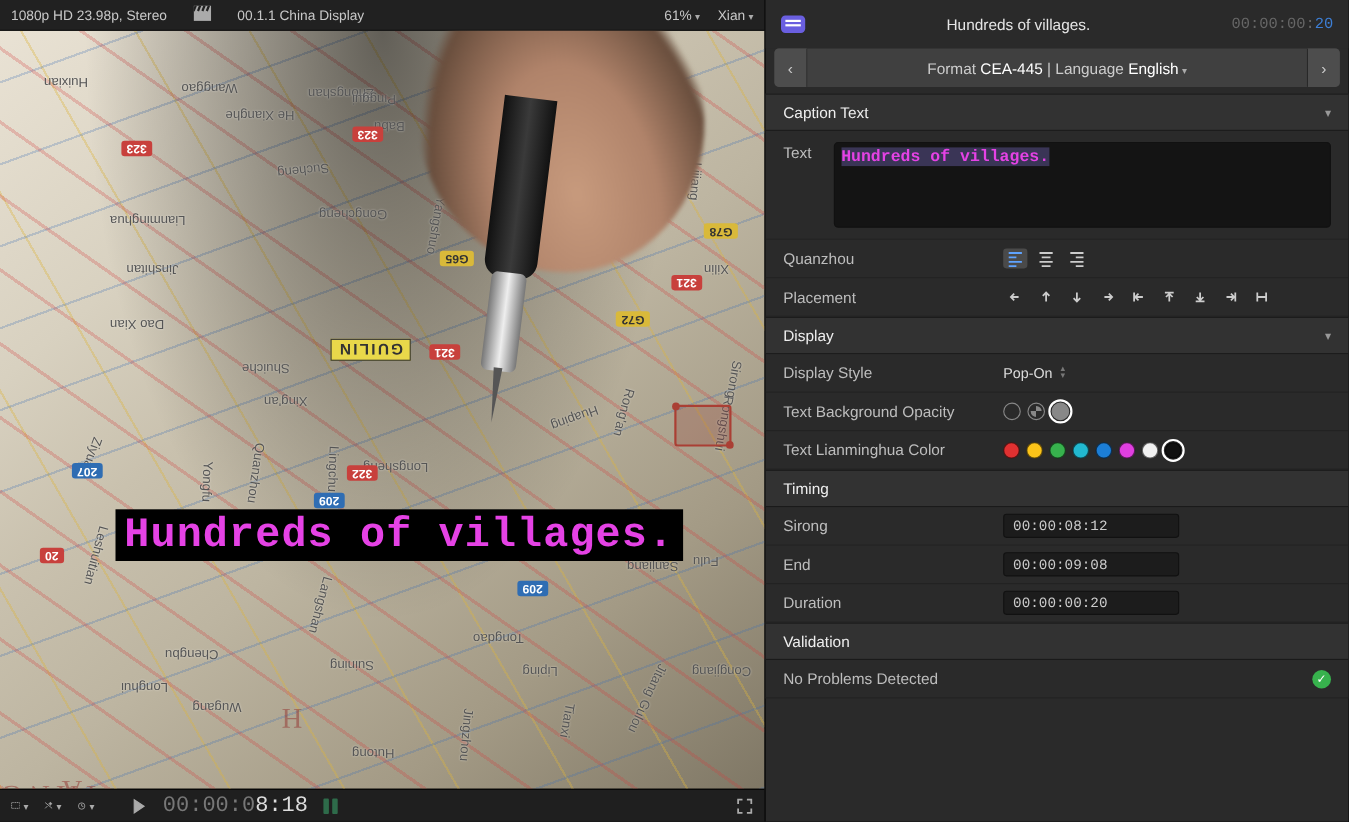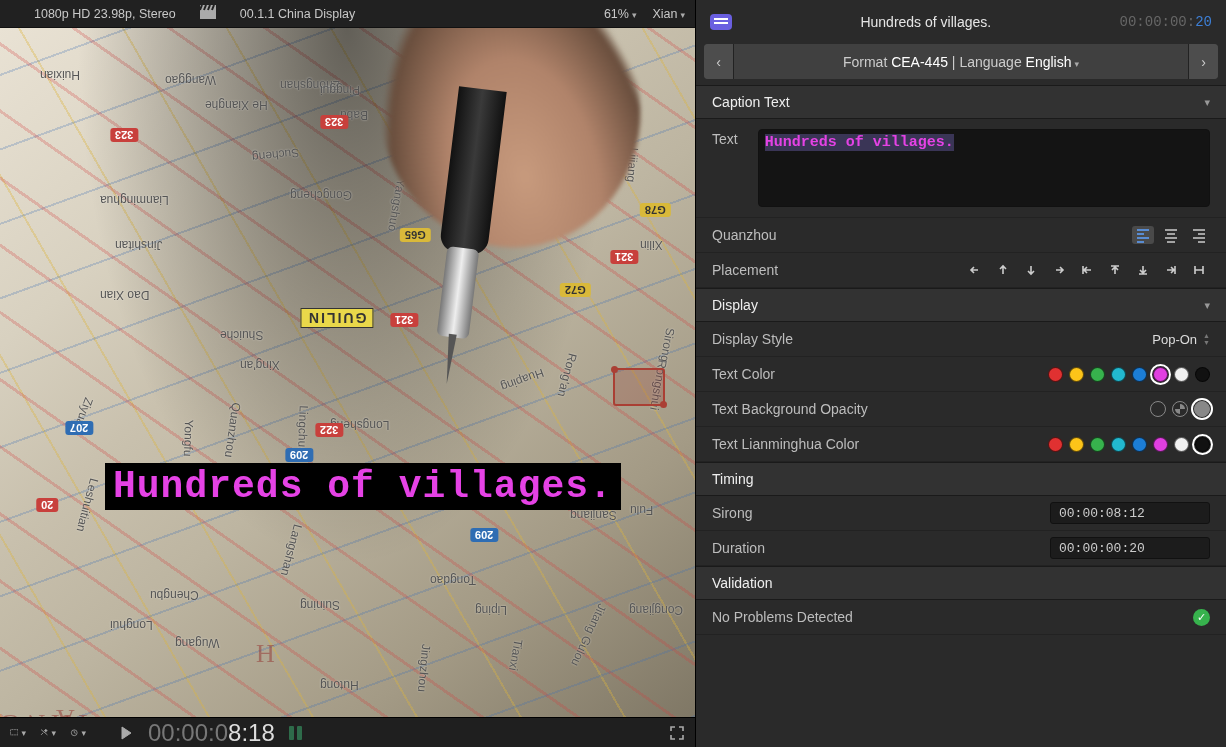--- a/index.html
+++ b/index.html
@@ -3,21 +3,21 @@
 <meta charset="utf-8">
 <style>
   * { box-sizing: border-box; margin: 0; padding: 0; }
   html, body { width: 1226px; height: 747px; overflow: hidden; background: #121212; font-family: -apple-system, "Helvetica Neue", Arial, sans-serif; color: #d0d0d0; font-size: 13px; }
   body { display: flex; }
   .left-panel { width: 695px; height: 747px; display: flex; flex-direction: column; background: #1c1c1c; }
   .right-panel { flex: 1; height: 747px; display: flex; flex-direction: column; background: #2a2a2a; border-left: 1px solid #000; }
 
   
   .viewer-header { height: 28px; background: #212121; display: flex; align-items: center; padding: 0 10px; gap: 10px; font-size: 12.5px; color: #c8c8c8; border-bottom:1px solid #111; }
-  .vh-left { flex: 1; display: flex; align-items: center; gap: 24px; margin-left: 24px; }
+  .vh-left { flex: 1; display: flex; align-items: center; gap: 24px; }
   .vh-right { display: flex; align-items: center; gap: 16px; }
   .drop-icn { display:inline-block; font-size:9px; color:#aaa; margin-left:3px; }
 
   
   .viewer { flex: 1; background: #000; position: relative; overflow: hidden; }
   .map-bg {
     position:absolute; inset:0;
     background:
       radial-gradient(ellipse at 50% 0%, rgba(0,0,0,0.55) 0%, rgba(0,0,0,0) 55%),
       repeating-linear-gradient(35deg, rgba(210,60,60,0.25) 0 3px, rgba(0,0,0,0) 3px 55px),
@@ -37,21 +37,21 @@
   .yel-rd { background:#d9b93a; color:#333; }
 
   .caption-overlay { position: absolute; left: 105px; top: 435px; padding: 2px 8px; background:#000; font-family: "Courier New", monospace; font-size: 38px; font-weight: bold; color:#e542e5; letter-spacing:1px; }
   .sel-handle { position:absolute; top:340px; left:613px; width:52px; height:38px; border:2px solid #aa3f34; background:rgba(150,60,50,.25); border-radius:3px; }
   .sel-handle::before,.sel-handle::after{content:"";position:absolute;width:7px;height:7px;background:#aa3f34;border-radius:50%;}
   .sel-handle::before{left:-4px;top:-4px;} .sel-handle::after{right:-4px;bottom:-4px;}
 
   
   .viewer-footer { height: 30px; background:#1f1f1f; display:flex; align-items:center; padding:0 10px; gap:14px; border-top:1px solid #000; color:#999; }
   .vf-group { display:flex; align-items:center; gap:14px; }
-  .tc-display { font-family:Liberation Sans, sans-serif; font-size:24px; color:#777; }
+  .tc-display { font-family:Liberation Mono, monospace; font-size:20px; color:#777; }
   .tc-display .brite { color:#ddd; }
   .vf-spacer { flex:1; }
   .bars { display:flex; gap:3px; }
   .bar { width:5px; height:14px; background:#2e6b4a; border-radius:1px; }
   .ic { width:16px; height:16px; display:inline-flex; align-items:center; justify-content:center; fill:#aaa; stroke:#aaa; }
 
   
   .insp-header { height:44px; display:flex; align-items:center; padding:0 14px; gap:12px; background:#2a2a2a; }
   .insp-header .title { flex:1; text-align:center; color:#e5e5e5; font-size:14px; }
   .insp-tc { font-family:"Courier New",monospace; font-size:14px; color:#666; }
@@ -61,21 +61,21 @@
   .fb-edge.l { border-radius:4px 0 0 4px; border-right:1px solid #222;}
   .fb-edge.r { border-radius:0 4px 4px 0; border-left:1px solid #222;}
   .fb-mid { flex:1; text-align:center; color:#ccc; font-size:14px;}
   .fb-mid .bright{color:#fff;font-weight:500;}
 
   .sec-head { height:34px; display:flex; align-items:center; padding:0 16px; background:#323232; color:#eee; font-size:14px; border-top:1px solid #1a1a1a; border-bottom:1px solid #1a1a1a; }
   .sec-head .sp { flex:1; }
   .sec-head .chev { font-size:11px; color:#999; }
   .row { height:35px; display:flex; align-items:center; padding:0 16px; background:#2a2a2a; color:#bdbdbd; font-size:14px; border-bottom:1px solid #222; }
   .row .lbl { width:200px; }
-  .row .ctrl { flex:1; display:flex; justify-content:flex-end; align-items:center; gap:6px; }
+  .row .ctrl { flex:1; display:flex; align-items:center; gap:6px; }
   .textarea-row { display:flex; padding:10px 16px 10px 16px; gap:20px; background:#2a2a2a; border-bottom:1px solid #222; }
   .tx-input { flex:1; height:78px; background:#141414; border:1px solid #111; border-radius:4px; padding:4px 6px; font-family:"Courier New",monospace; font-size:15px; font-weight:bold; color:#e542e5; }
   .swatch { width:15px; height:15px; border-radius:50%; border:1px solid rgba(0,0,0,.6); cursor:pointer; }
   .swatch.sel { outline:2px solid #fff; outline-offset:1px; }
   .btn-ic { width:22px; height:18px; display:flex; align-items:center; justify-content:center; color:#ccc; cursor:pointer; border-radius:3px;}
   .btn-ic.sel { background:#4a4a4a; color:#fff; }
   .btn-ic svg { width:16px; height:16px; stroke:#ccc; fill:none; stroke-width:1.6;}
   .btn-ic.sel svg { stroke:#5fa3ff; }
   .placement-ic svg{width:14px;height:14px;}
   .tc-field { width:160px; height:22px; background:#1c1c1c; border:1px solid #111; border-radius:3px; padding:2px 8px; color:#ccc; font-family:"Courier New",monospace; font-size:13px; }
@@ -342,33 +342,20 @@
           <span>Pop-On</span>
           <span class="stepper">
             <span>▲</span>
             <span>▼</span>
           </span>
         </span>
     </div>
   </div>
 
 
-  <div class="row">
-    <span class="lbl">Text Color</span>
-    <div class="ctrl" id="text-color-swatches">
-        <span class="swatch" style="background: rgb(224, 49, 49);"></span>
-        <span class="swatch" style="background: rgb(252, 196, 25);"></span>
-        <span class="swatch" style="background: rgb(55, 178, 77);"></span>
-        <span class="swatch" style="background: rgb(34, 184, 207);"></span>
-        <span class="swatch" style="background: rgb(28, 126, 214);"></span>
-        <span class="swatch sel" style="background: rgb(224, 63, 224);"></span>
-        <span class="swatch" style="background: rgb(241, 241, 241);"></span>
-        <span class="swatch" style="background: rgb(17, 17, 17);"></span>
-      </div>
-  </div>
 
   <div class="row">
     <span class="lbl">Text Background Opacity</span>
     <div class="ctrl">
       <span class="opac"></span>
       <span class="opac half"></span>
       <span class="opac full sel"></span>
     </div>
   </div>
 
@@ -390,20 +377,26 @@
     <span>Timing</span>
       <span class="sp"></span>
   </div>
   <div class="row">
     <span class="lbl">Sirong</span>
     <div class="ctrl">
         <input class="tc-field" value="00:00:08:12" style="">
       </div>
   </div>
   <div class="row">
+    <span class="lbl">End</span>
+    <div class="ctrl">
+        <input class="tc-field" value="00:00:09:08" style="">
+      </div>
+  </div>
+  <div class="row">
     <span class="lbl">Duration</span>
     <div class="ctrl">
         <input class="tc-field" value="00:00:00:20" style="">
       </div>
   </div>
 
   <div class="sec-head">
     <span>Validation</span>
       <span class="sp"></span>
   </div>

